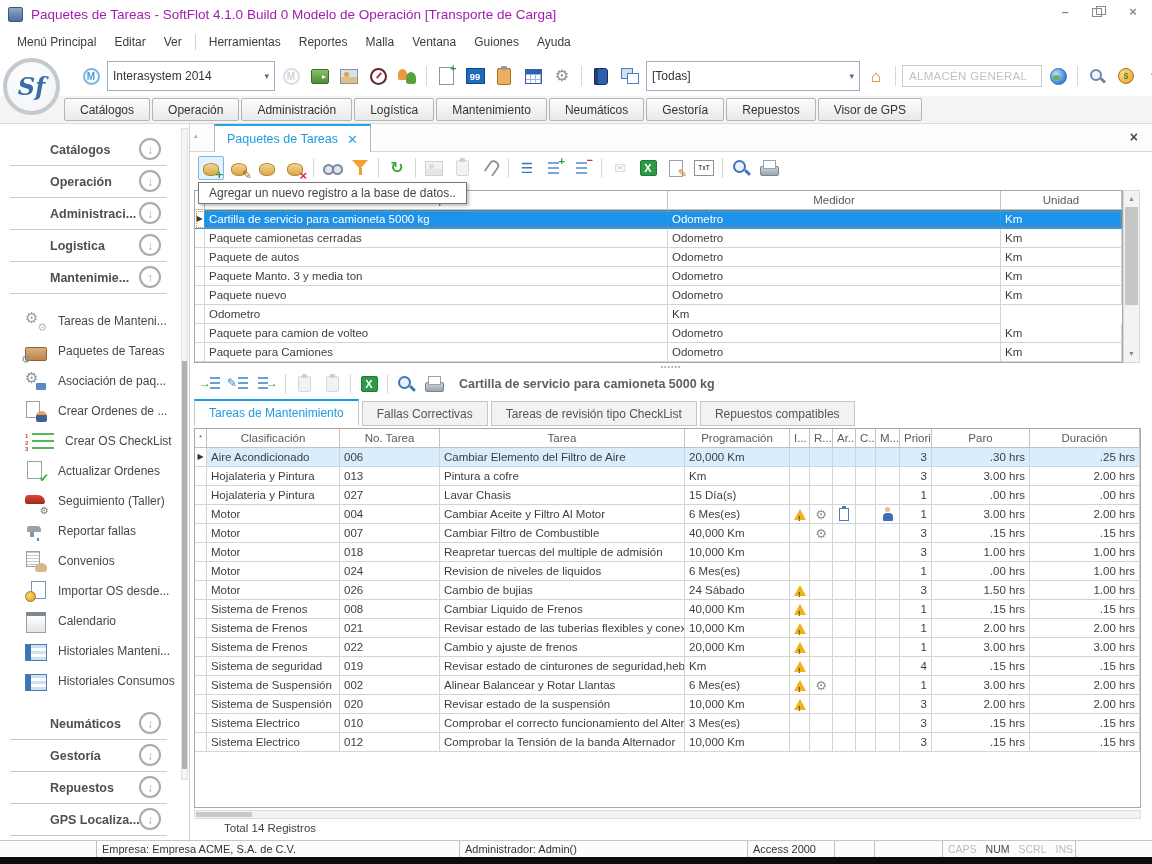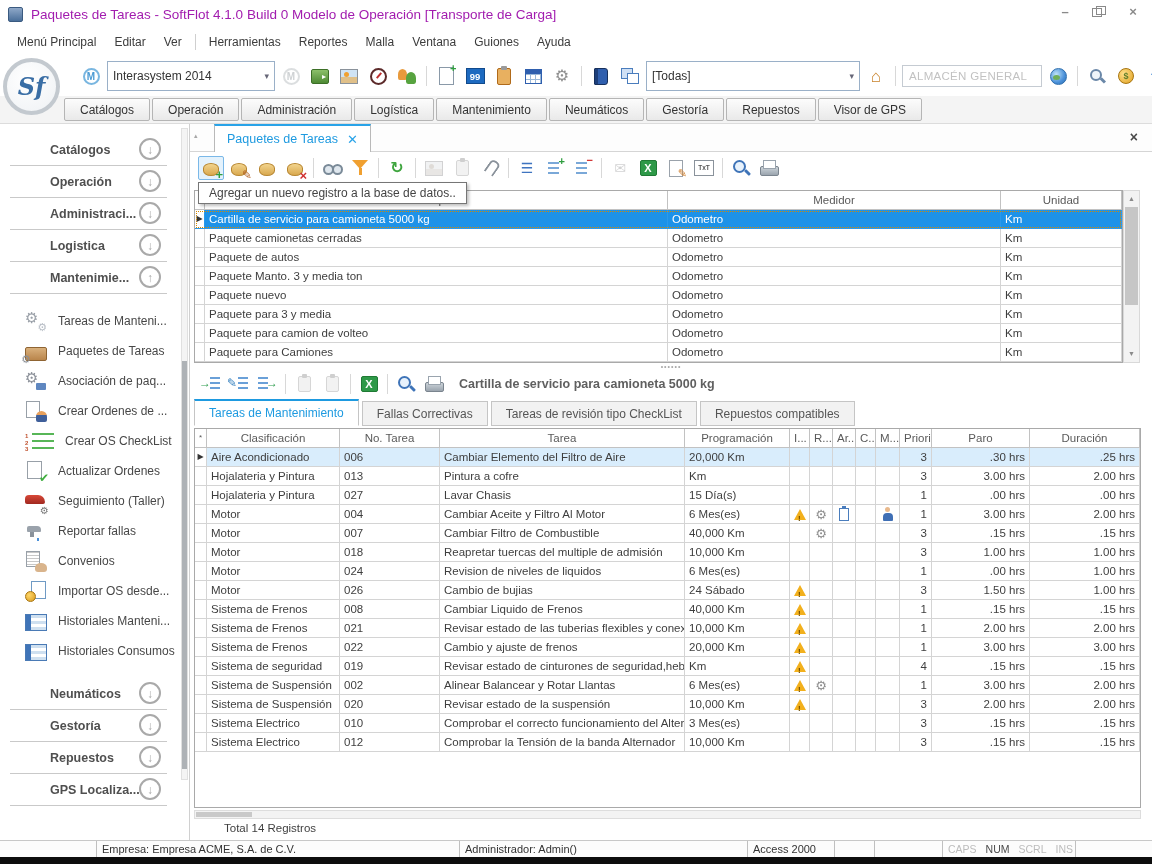--- a/index.html
+++ b/index.html
@@ -384,20 +384,24 @@
           </div>
           <div class="sitem">
             <span class="sic si-conv"></span>
             <span class="lbl">Convenios</span>
           </div>
           <div class="sitem">
             <span class="sic si-imp"></span>
             <span class="lbl">Importar OS desde...</span>
           </div>
           <div class="sitem">
+            <span class="sic si-cal"></span>
+            <span class="lbl">Calendario</span>
+          </div>
+          <div class="sitem">
             <span class="sic si-table"></span>
             <span class="lbl">Historiales Manteni...</span>
           </div>
           <div class="sitem">
             <span class="sic si-table"></span>
             <span class="lbl">Historiales Consumos</span>
           </div>
         </div>
       <div class="sgroups-bottom" id="sb-bottom">
           <div class="sgroup">
@@ -532,21 +536,20 @@
             <span class="c">Km</span>
           </div>
           <div class="r">
             <span class="c ci"></span>
             <span class="c">Paquete nuevo</span>
             <span class="c">Odometro</span>
             <span class="c">Km</span>
           </div>
           <div class="r">
             <span class="c ci"></span>
-            <span class="c">Paquete para 3 y media</span>
             <span class="c">Odometro</span>
             <span class="c">Km</span>
           </div>
           <div class="r">
             <span class="c ci"></span>
             <span class="c">Paquete para camion de volteo</span>
             <span class="c">Odometro</span>
             <span class="c">Km</span>
           </div>
           <div class="r">

